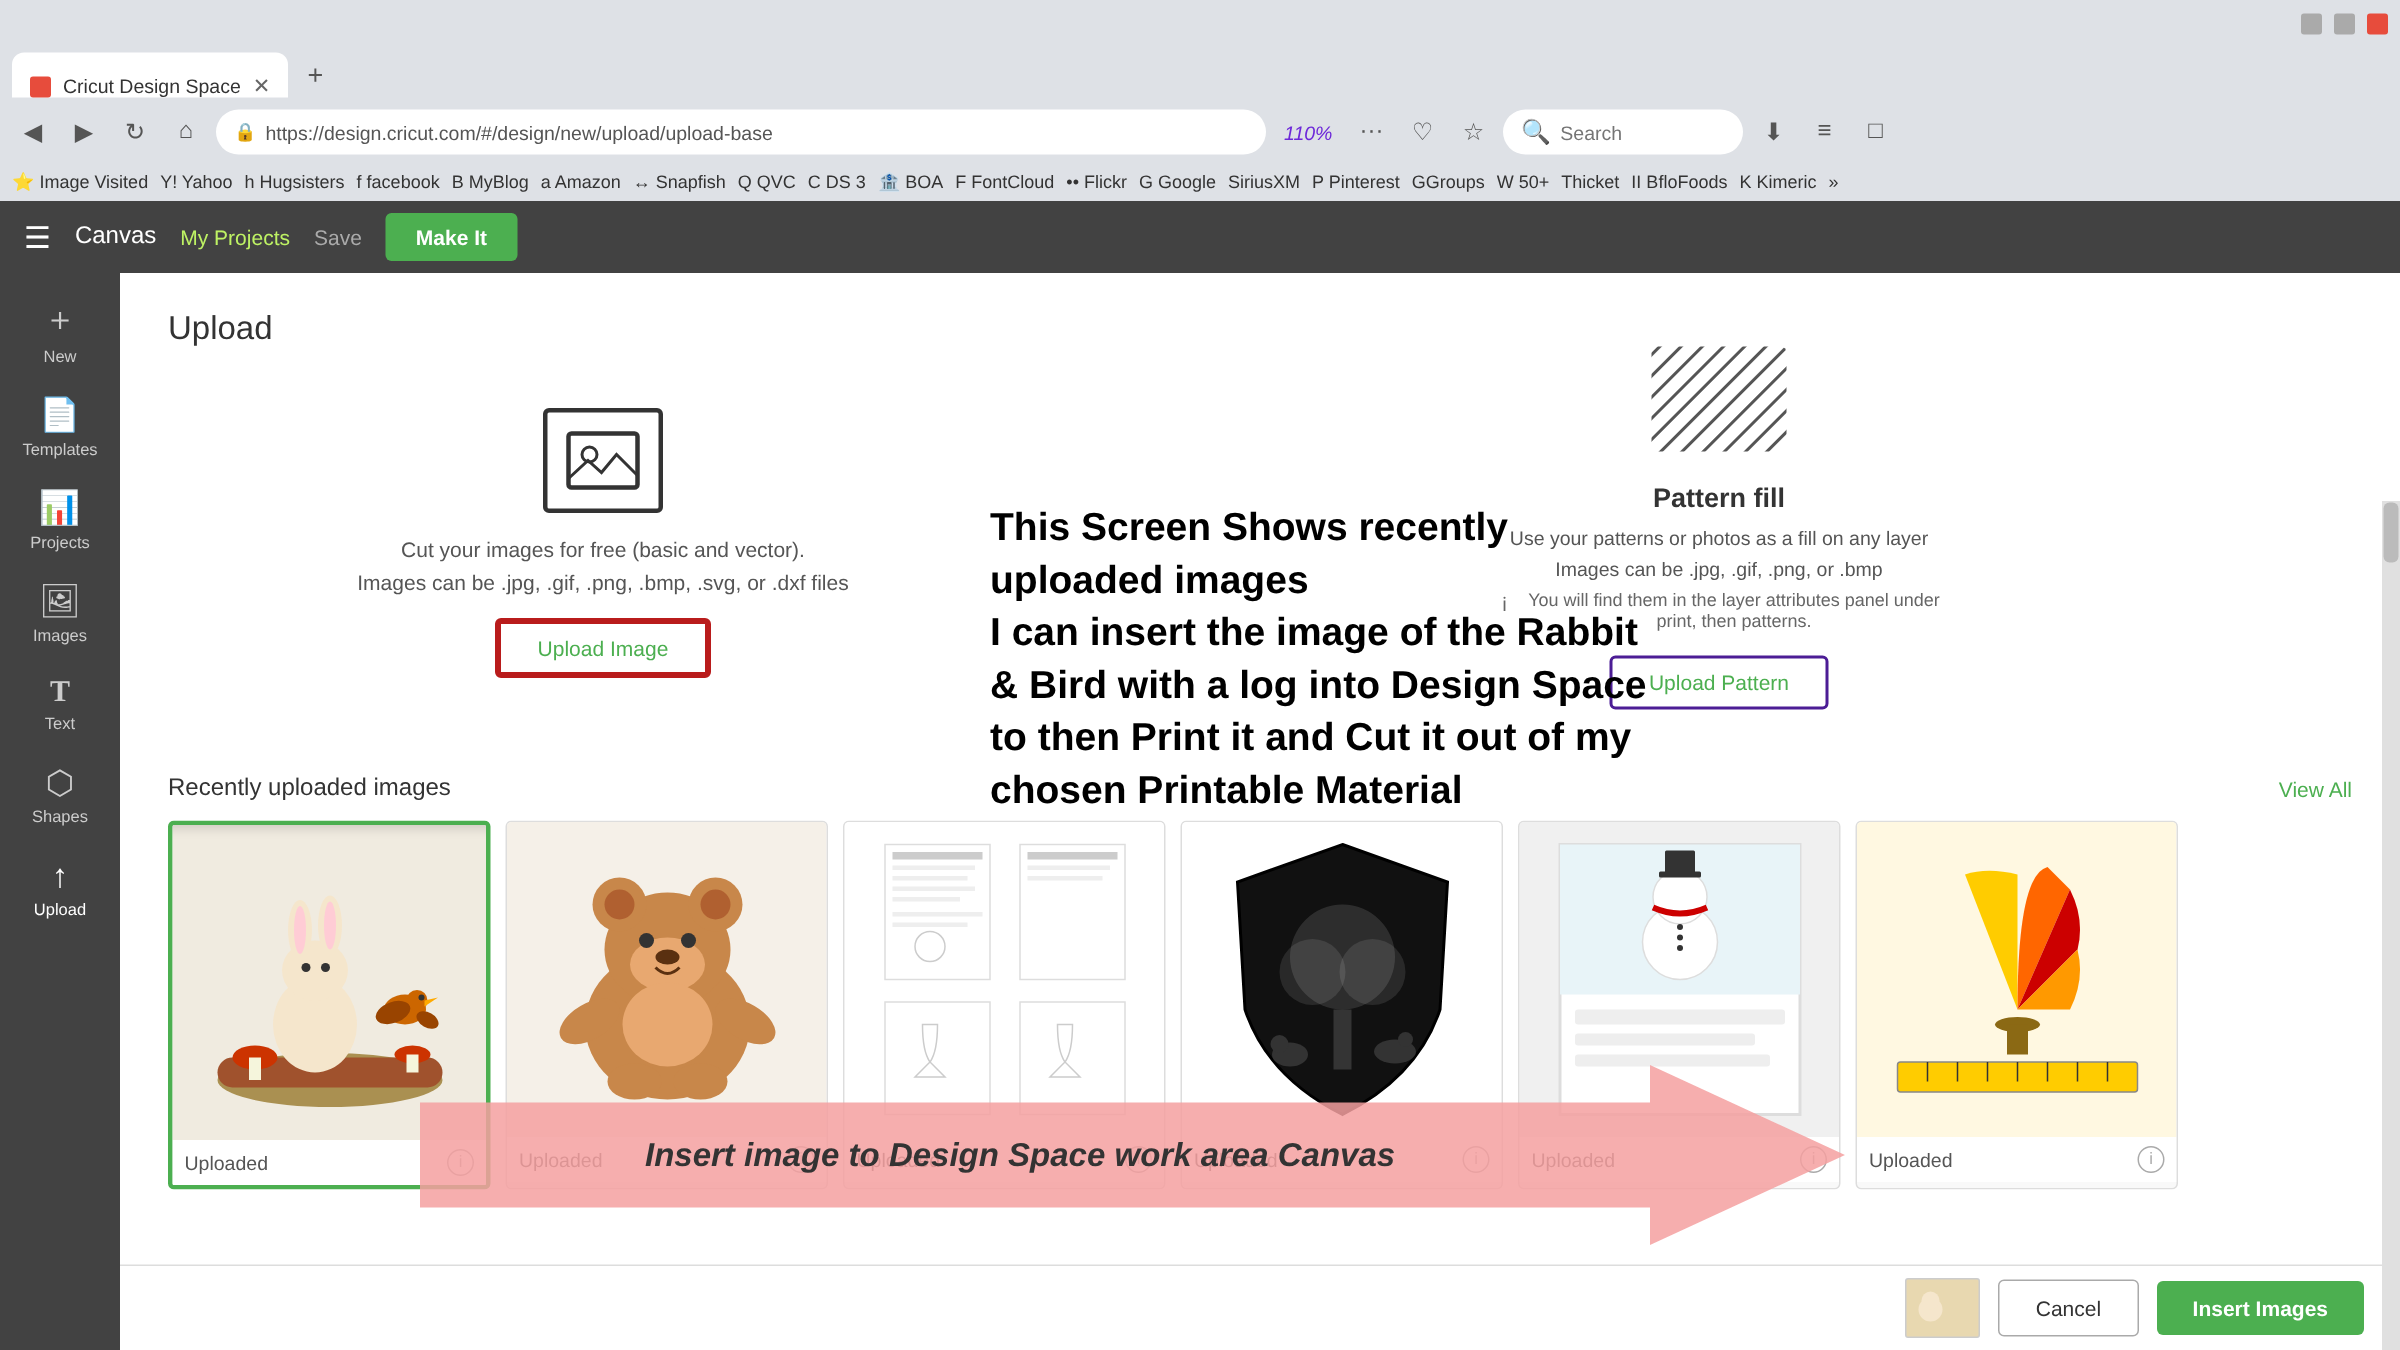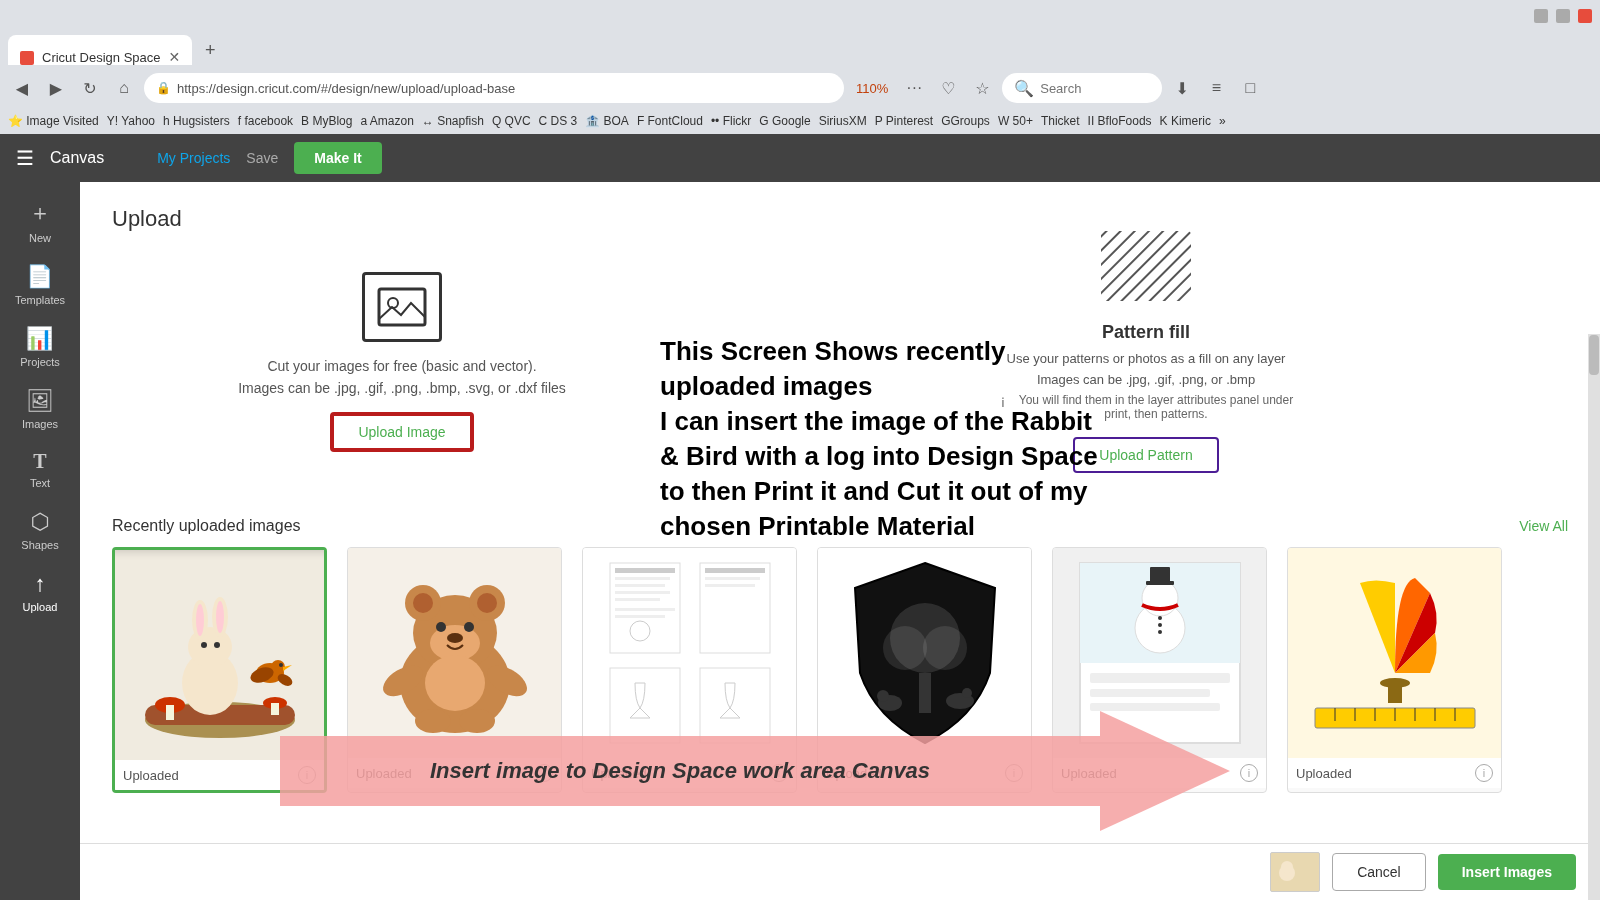--- a/index.html
+++ b/index.html
@@ -9,34 +9,34 @@
     .tab { display: flex; align-items: flex-end; background: #fff; border-radius: 8px 8px 0 0; padding: 0 12px; height: 30px; font-size: 13px; color: #333; gap: 8px; min-width: 180px; }
     .tab-favicon { width: 16px; height: 16px; background: #e74c3c; border-radius: 50%; display: inline-block; }
     .tab-close { font-size: 14px; color: #666; cursor: pointer; margin-left: auto; }
     .new-tab-btn { width: 28px; height: 28px; display: flex; align-items: center; justify-content: center; font-size: 18px; color: #555; cursor: pointer; margin-left: 4px; }
     
     .nav-bar { display: flex; align-items: center; background: #dee1e6; padding: 4px 8px; height: 40px; gap: 6px; }
     .nav-btn { width: 28px; height: 28px; display: flex; align-items: center; justify-content: center; border: none; background: transparent; cursor: pointer; border-radius: 50%; font-size: 16px; color: #555; }
     .address-bar { flex: 1; display: flex; align-items: center; background: #fff; border-radius: 20px; padding: 4px 12px; height: 30px; font-size: 13px; gap: 6px; max-width: 700px; }
     .address-bar-lock { font-size: 12px; color: #555; }
     .address-bar-text { color: #555; font-size: 13px; }
-    .zoom-badge { background: transparent; border: none; font-size: 13px; color: #c2410c; padding: 2px 6px; cursor: pointer; }
+    .zoom-badge { background: transparent; border: none; font-size: 13px; color: #6d28d9; padding: 2px 6px; cursor: pointer; font-style: italic; }
     .search-bar { display: flex; align-items: center; background: #fff; border-radius: 20px; padding: 4px 12px; height: 30px; min-width: 160px; gap: 6px; }
     .search-bar input { border: none; outline: none; font-size: 13px; width: 100px; }
     .bookmarks-bar { background: #dee1e6; padding: 2px 8px; height: 26px; display: flex; align-items: center; gap: 8px; font-size: 12px; overflow: hidden; }
     .bookmark-item { display: flex; align-items: center; gap: 3px; cursor: pointer; color: #333; white-space: nowrap; font-size: 12px; }
 
     
     .app { display: flex; flex-direction: column; background: #fff; height: calc(900px - 134px); }
     
     .app-header { display: flex; align-items: center; background: #424242; color: #fff; height: 48px; padding: 0 16px; gap: 16px; }
     .hamburger { font-size: 20px; cursor: pointer; }
     .app-header-center { flex: 1; text-align: center; font-size: 14px; color: #ccc; }
     .app-header-right { display: flex; align-items: center; gap: 16px; }
-    .my-projects-btn { font-size: 14px; color: #0ea5e9; cursor: pointer; margin-left: 37px; }
+    .my-projects-btn { font-size: 14px; color: #bef264; cursor: pointer; }
     .save-btn { font-size: 14px; color: #aaa; cursor: pointer; }
     .make-it-btn { background: #4caf50; color: #fff; border: none; border-radius: 4px; padding: 8px 20px; font-size: 14px; cursor: pointer; font-weight: bold; }
 
     
     .app-body { display: flex; flex: 1; overflow: hidden; }
     .sidebar { width: 80px; background: #424242; display: flex; flex-direction: column; align-items: center; padding: 8px 0; gap: 4px; }
     .sidebar-item { display: flex; flex-direction: column; align-items: center; padding: 8px 4px; cursor: pointer; color: #ccc; font-size: 11px; gap: 4px; width: 100%; }
     .sidebar-item.active { color: #fff; }
     .sidebar-icon { font-size: 22px; }
 
@@ -52,21 +52,21 @@
     .upload-image-icon { width: 80px; height: 70px; border: 3px solid #333; border-radius: 4px; display: flex; align-items: center; justify-content: center; margin-bottom: 16px; }
     .upload-desc { text-align: center; color: #555; font-size: 14px; margin-bottom: 6px; }
     .upload-formats { text-align: center; color: #555; font-size: 14px; margin-bottom: 16px; }
     .upload-image-btn { border: 4px solid #b91c1c; color: #4caf50; background: transparent; border-radius: 4px; padding: 8px 24px; font-size: 14px; cursor: pointer; }
 
     .recently-uploaded { padding: 0 32px 16px; }
     .recently-header { display: flex; align-items: center; justify-content: space-between; margin-bottom: 12px; }
     .recently-title { font-size: 16px; color: #333; }
     .view-all-link { color: #4caf50; font-size: 14px; cursor: pointer; text-decoration: none; }
     
-    .image-grid { display: flex; gap: 20px; overflow: hidden; }
+    .image-grid { display: flex; gap: 10px; overflow: hidden; }
     .image-card { width: 215px; flex-shrink: 0; border: 1px solid #ddd; border-radius: 4px; overflow: hidden; position: relative; background: #f9f9f9; }
     .image-card.selected { border: 3px solid #4caf50; }
     .image-footer { display: flex; align-items: center; justify-content: space-between; padding: 6px 8px; background: #fff; }
     .image-label { font-size: 13px; color: #555; }
     .info-icon { width: 18px; height: 18px; border: 1px solid #aaa; border-radius: 50%; display: flex; align-items: center; justify-content: center; font-size: 11px; color: #aaa; cursor: pointer; }
 
     
     .tooltip-box { position: absolute; bottom: 100%; left: 50%; transform: translateX(-50%); background: rgba(255,255,255,0.95); border: 1px solid #ddd; border-radius: 4px; padding: 6px 10px; font-size: 12px; color: #333; white-space: nowrap; z-index: 10; box-shadow: 0 2px 8px rgba(0,0,0,0.15); }
 
     

